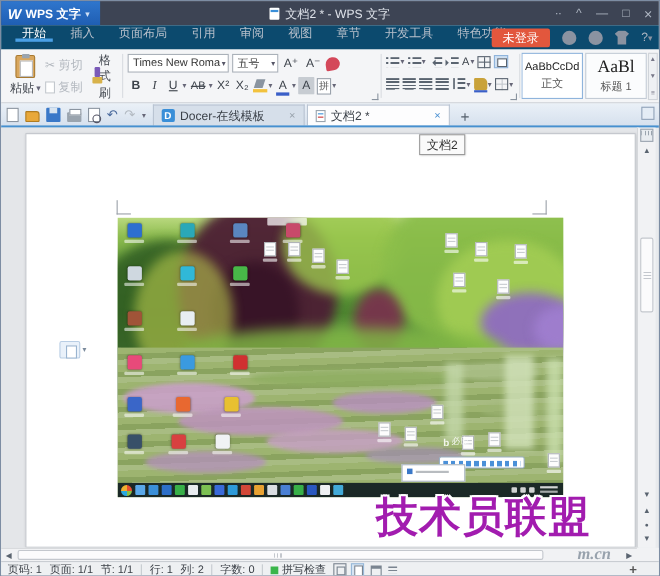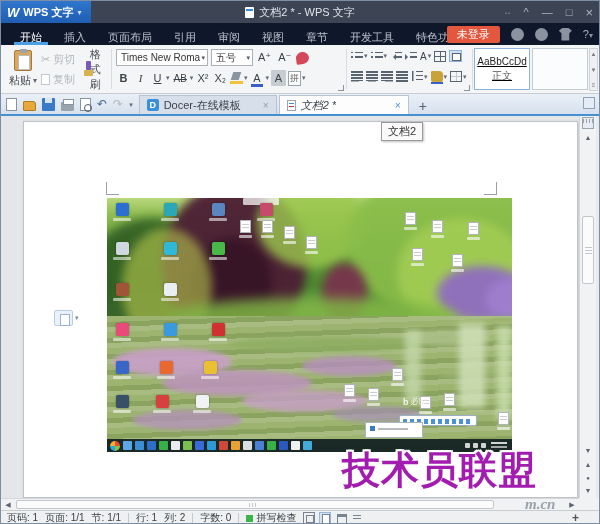--- a/index.html
+++ b/index.html
@@ -13,21 +13,21 @@
   .wlogo{font-weight:900;font-style:italic;font-size:13px;}
   .tcaret{font-size:8px;color:#cfe0f5;}
   .titlecenter{position:absolute;left:0;right:0;top:0;height:22px;display:flex;align-items:center;justify-content:center;
                gap:5px;color:#dfe3ea;font-size:11px;pointer-events:none;}
   .tdoc{width:9px;height:11px;background:#fff;border-radius:1px;position:relative;}
   .tdoc::after{content:'';position:absolute;left:1px;top:2px;width:7px;height:2px;background:#3a8fd8;}
   .winctrls{position:absolute;right:6px;top:0;height:22px;display:flex;align-items:center;gap:13px;color:#aeb6c2;font-size:11px;}
   .winctrls span{cursor:default;}
   .wc-close{font-size:13px;}
   
-  .menubar{position:absolute;left:0;top:22px;width:100%;height:22px;background:#0f172a;display:flex;align-items:flex-end;}
+  .menubar{position:absolute;left:0;top:22px;width:100%;height:22px;background:#0c4a6e;display:flex;align-items:flex-start;}
   .mtabs{display:flex;align-items:stretch;padding-left:8px;}
   .mtab{position:relative;padding:0 11px;display:flex;align-items:center;font-size:11px;color:#b9c0cb;cursor:default;}
   .mtab.on{color:#ffffff;}
   .mtab.on::after{content:'';position:absolute;left:5px;right:5px;bottom:0;height:3px;background:#4aa0e6;}
   .mright{position:absolute;right:6px;top:0;height:22px;display:flex;align-items:center;gap:11px;}
   .login{background:#e2573d;color:#fff;font-size:11px;padding:1px 10px;border-radius:2px;}
   .mico{width:13px;height:13px;border-radius:50%;background:#8b93a1;position:relative;}
   .mico.shirt{border-radius:2px;clip-path:polygon(0 25%,30% 0,70% 0,100% 25%,80% 45%,80% 100%,20% 100%,20% 45%);}
   .mhelp{color:#aeb6c2;font-size:11px;}
   .mhelp .tcaret{color:#8b93a1}
@@ -98,21 +98,21 @@
   .spico{width:12px;height:11px;background:
       repeating-linear-gradient(#5a6470 0 1.5px,transparent 1.5px 4px) 5px 0/7px 10px no-repeat,
       linear-gradient(#5a6470,#5a6470) 1px 0/1.5px 10px no-repeat;}
   .bucket{width:12px;height:11px;background:#c9a23a;border-radius:1px 4px 2px 2px;position:relative;}
   .bucket::after{content:'';position:absolute;left:0;bottom:-2px;width:12px;height:2px;background:#3a5fc8;}
   .bordico{width:12px;height:11px;border:1px solid #5a6470;background:
       linear-gradient(#c3c8ce,#c3c8ce) 0 4px/12px 1px no-repeat,
       linear-gradient(#c3c8ce,#c3c8ce) 5px 0/1px 11px no-repeat;}
   .g-styles{left:473px;width:117px;display:flex;gap:2px;padding-top:3px;overflow:hidden;}
   .stylecard{flex:0 0 56px;height:42px;background:#fbfcfd;border:1px solid #c3cbd5;display:flex;flex-direction:column;
-             align-items:center;justify-content:center;gap:2px;text-decoration:underline;}
+             align-items:center;justify-content:center;gap:2px;}
   .stylecard.sel{border-color:#8fb4dc;background:#fff;}
   .sprev{font-size:10px;color:#222;white-space:nowrap;}
   .sprev.big{font-family:"Liberation Serif","DejaVu Serif",serif;font-size:16px;}
   .sname{font-size:10px;color:#555;white-space:nowrap;}
   .gstrip{position:absolute;right:1px;top:3px;width:9px;height:43px;background:#eef0f3;border:1px solid #d0d4d9;
           display:flex;flex-direction:column;align-items:center;justify-content:space-between;padding:2px 0;color:#778;}
   .gstrip span{font-size:6px;line-height:1;}
   
   .tabbar{position:absolute;left:0;top:93px;width:100%;height:20px;background:linear-gradient(#eaf0f7,#d6e1ee);display:flex;align-items:flex-end;}
   .qbar{display:flex;align-items:center;gap:6px;padding:0 6px 3px 5px;}
@@ -125,21 +125,21 @@
   .q-print::after{content:'';position:absolute;left:2px;top:-3px;width:9px;height:4px;background:#fff;border:1px solid #8a94a0;}
   .q-prev{background:#fff;border:1px solid #8a94a0;width:11px;}
   .q-prev::after{content:'';position:absolute;right:-2px;bottom:-2px;width:6px;height:6px;border:1.5px solid #556;border-radius:50%;}
   .qglyph{font-size:12px;line-height:13px;}
   .q-undo{color:#4a6a9c;}
   .q-redo{color:#b3bac2;}
   .qcaret{font-size:7px;color:#667;}
   .dtab{display:flex;align-items:center;gap:5px;height:19px;padding:0 7px;font-size:11px;color:#3c424a;
         border:1px solid #b9c4d2;border-bottom:none;margin-right:2px;}
   .dtab.inactive{background:#d6dfea;width:138px;}
-  .dtab.active{background:#fdfdfe;width:130px;font-style:italic;}
+  .dtab.active{background:#fdfdfe;width:130px;}
   .dlogo{width:12px;height:12px;background:#3a8fd8;color:#fff;font-size:9px;font-weight:bold;border-radius:2px;
          display:flex;align-items:center;justify-content:center;}
   .minidoc{width:9px;height:11px;background:#fff;border:1px solid #9aa4ae;position:relative;}
   .minidoc::after{content:'';position:absolute;left:1px;top:2px;width:5px;height:1.5px;background:#3a8fd8;box-shadow:0 3px 0 #c33;}
   .tabx{color:#98a2ac;font-size:10px;margin-left:auto;}
   .dtab.active .tabx{color:#4a90d2;}
   .tablabel{white-space:nowrap;overflow:hidden;}
   .newtab{font-size:14px;color:#55606c;padding:0 8px;}
   .tbr-ico{position:absolute;right:4px;top:3px;width:12px;height:12px;border:1px solid #8fa2b8;background:#e4ecf5;}
   
@@ -391,20 +391,24 @@
       </div>
       <div class="launcher"></div>
       <div class="rdiv" style="left:125px"></div>
     </div>
 
     <div class="rgroup g-styles">
         <div class="stylecard sel">
           <span class="sprev">AaBbCcDd</span>
           <span class="sname">正文</span>
         </div>
+        <div class="stylecard">
+          <span class="sprev big">AaBl</span>
+          <span class="sname">标题 1</span>
+        </div>
         <div class="stylecard"></div>
       </div>
     <div class="gstrip">
       <span>▲</span>
       <span>▼</span>
       <span>≡</span>
     </div>
   </div>
 
   <div class="tabbar">

